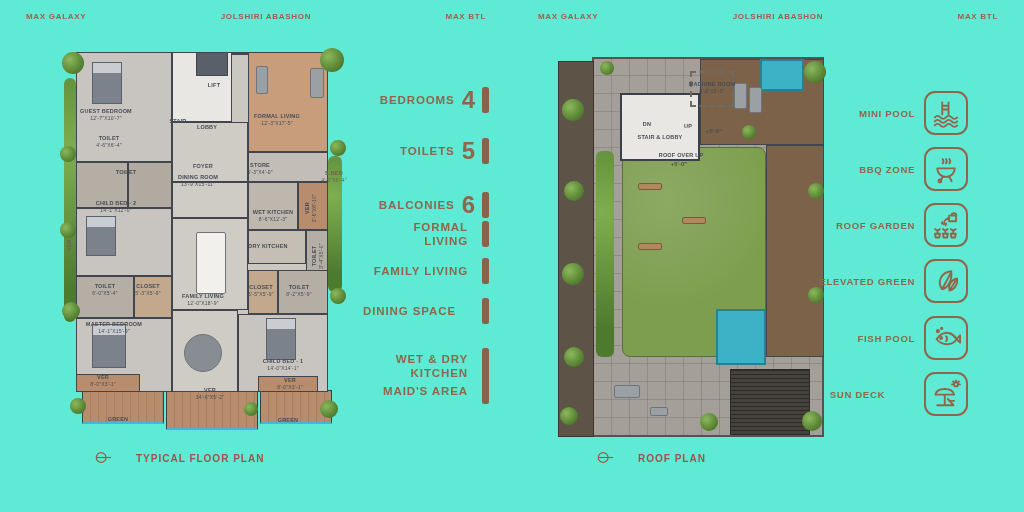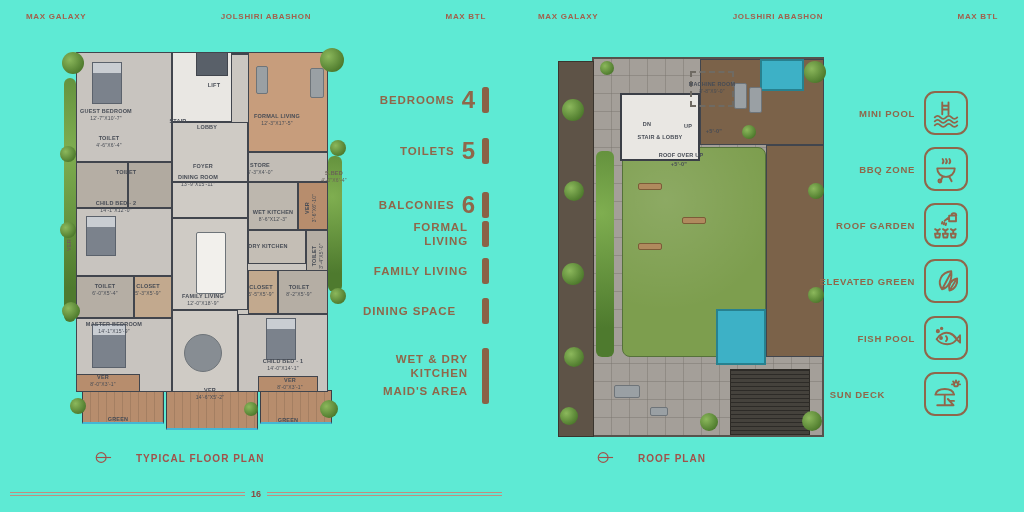--- a/index.html
+++ b/index.html
@@ -302,19 +302,14 @@
     <span>TYPICAL FLOOR PLAN</span>
   </div>
   <div class="caption" style="left:597px;top:451px;">
     <svg width="17" height="13" viewBox="0 0 18 13" style="flex:none;">
         <circle cx="6.5" cy="6.5" r="5.2" fill="none" stroke="#A1524A" stroke-width="1.2"></circle>
         <path d="M1.5 6.5h15.5" stroke="#A1524A" stroke-width="1.2"></path>
       </svg>
     <span>ROOF PLAN</span>
   </div>
 
-  <div class="footer" style="left:10px;">
-    <span class="rule"></span>
-    <span class="pg-num">16</span>
-    <span class="rule"></span>
-  </div>
 
 </div>
 
 </body></html>

